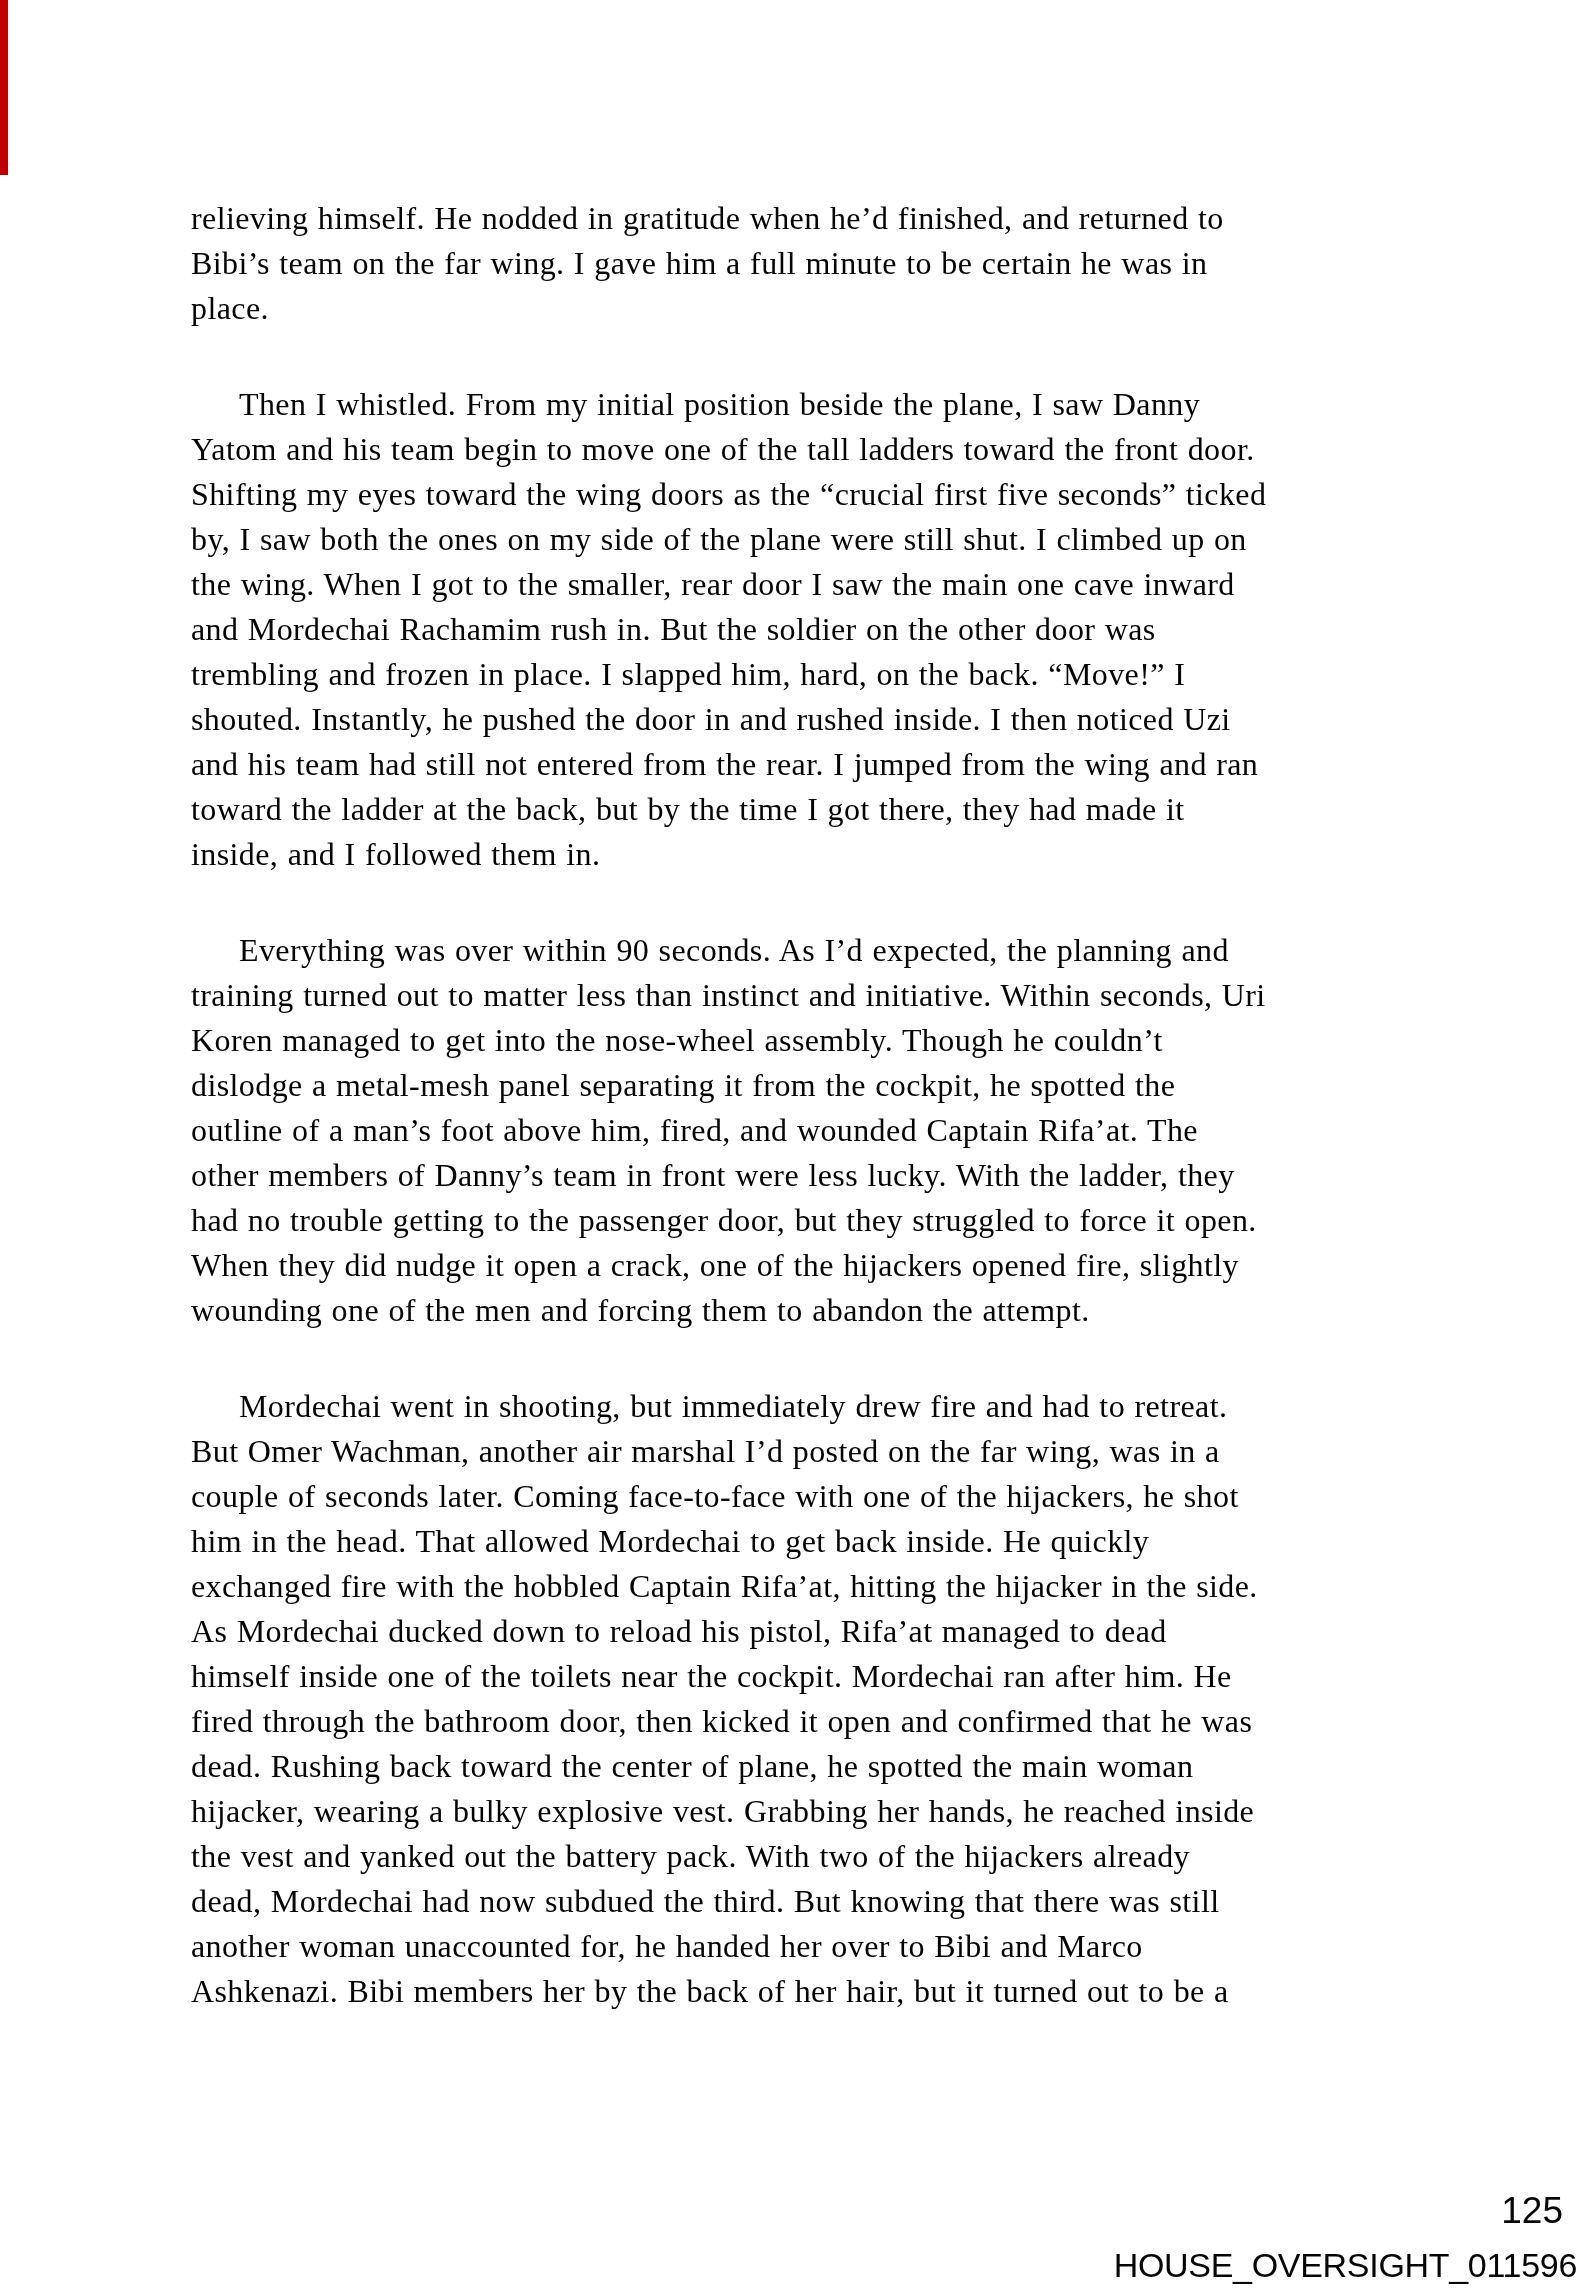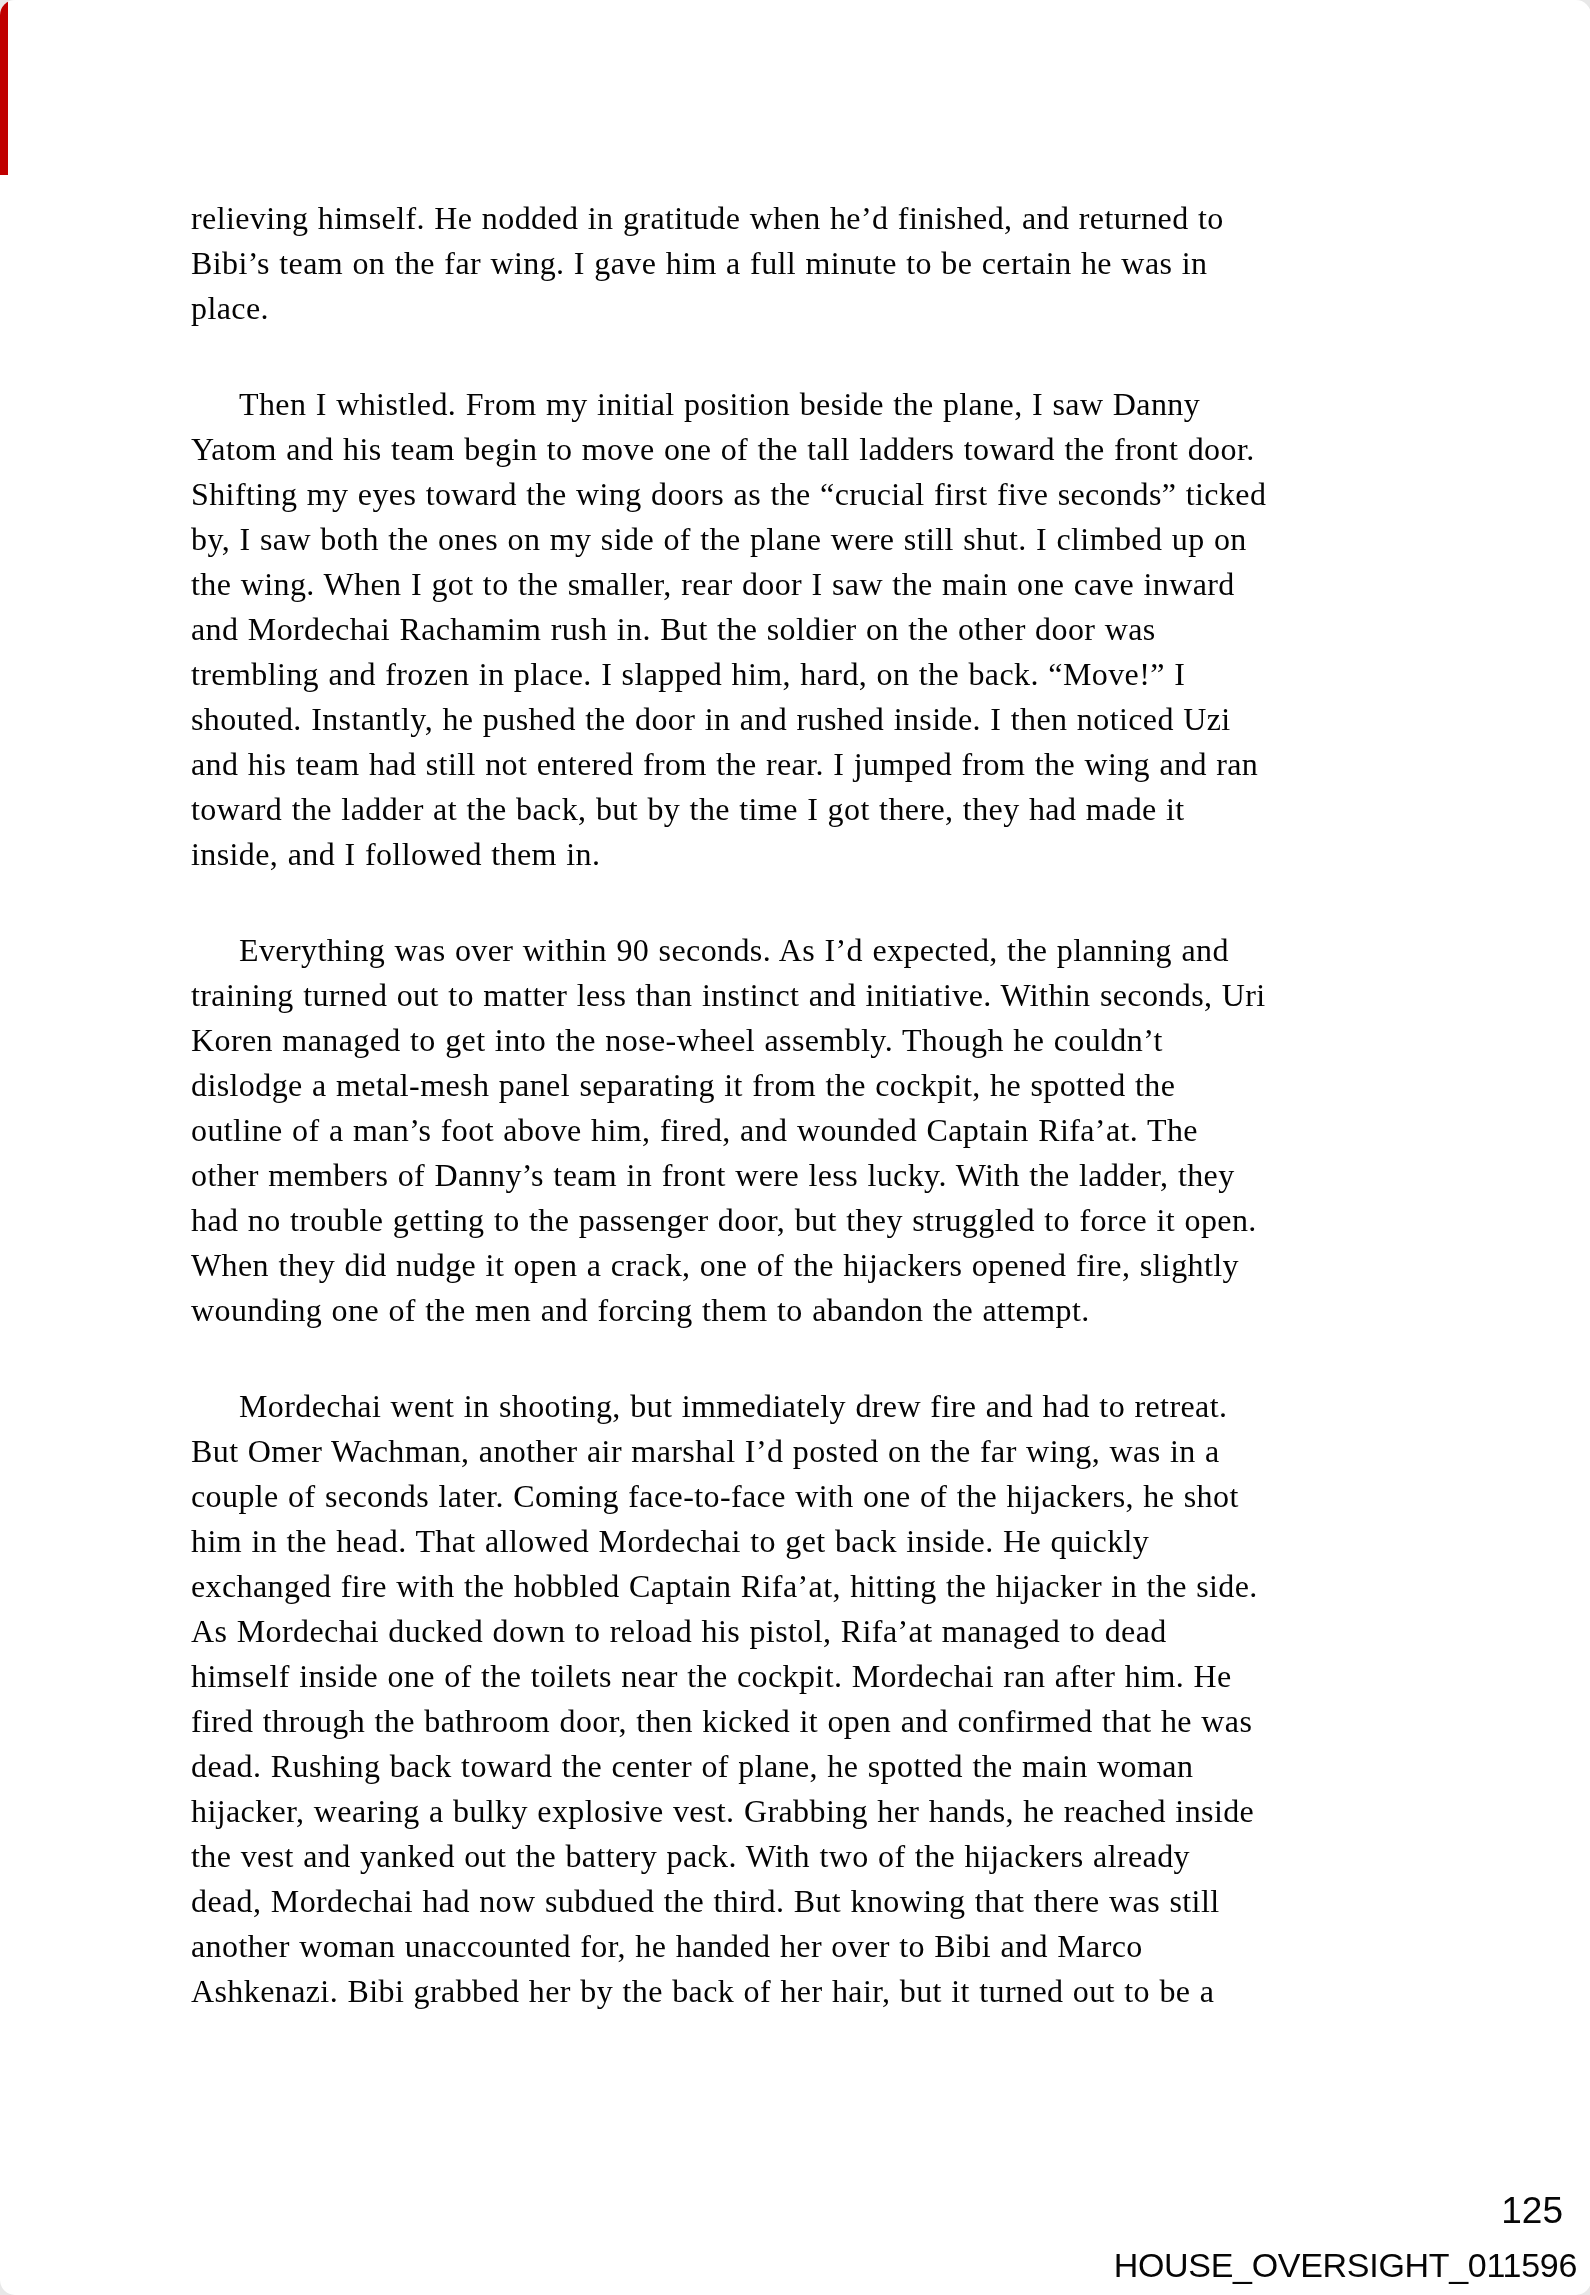--- a/index.html
+++ b/index.html
@@ -57,21 +57,21 @@
     font-family: "Liberation Sans", sans-serif;
     font-size: 34px;
     line-height: 41px;
     letter-spacing: -0.3px;
     color: #060606;
   }
 </style>
 </head>
 <body>
 
-<div class="page" style="background: rgb(255, 255, 255); border-radius: 15px;">
+<div class="page" style="background: rgb(255, 255, 255);">
   <div class="red-marker" style="background: rgb(192, 0, 0);"></div>
   <div class="body-text" id="body-text" style="color: rgb(4, 4, 4);">
       <div class="para">
         <div class="line">relieving himself. He nodded in gratitude when he’d finished, and returned to</div>
         <div class="line">Bibi’s team on the far wing. I gave him a full minute to be certain he was in</div>
         <div class="line">place.</div>
       </div>
       <div class="para indent">
         <div class="line">Then I whistled. From my initial position beside the plane, I saw Danny</div>
         <div class="line">Yatom and his team begin to move one of the tall ladders toward the front door.</div>
@@ -103,19 +103,19 @@
         <div class="line">him in the head. That allowed Mordechai to get back inside. He quickly</div>
         <div class="line">exchanged fire with the hobbled Captain Rifa’at, hitting the hijacker in the side.</div>
         <div class="line">As Mordechai ducked down to reload his pistol, Rifa’at managed to dead</div>
         <div class="line">himself inside one of the toilets near the cockpit. Mordechai ran after him. He</div>
         <div class="line">fired through the bathroom door, then kicked it open and confirmed that he was</div>
         <div class="line">dead. Rushing back toward the center of plane, he spotted the main woman</div>
         <div class="line">hijacker, wearing a bulky explosive vest. Grabbing her hands, he reached inside</div>
         <div class="line">the vest and yanked out the battery pack. With two of the hijackers already</div>
         <div class="line">dead, Mordechai had now subdued the third. But knowing that there was still</div>
         <div class="line">another woman unaccounted for, he handed her over to Bibi and Marco</div>
-        <div class="line">Ashkenazi. Bibi grabbed her by the back of her hair, but it turned out to be a</div>
+        <div class="line">Ashkenazi. Bibi members her by the back of her hair, but it turned out to be a</div>
       </div>
     </div>
   <div class="page-number">125</div>
   <div class="bates-stamp">HOUSE_OVERSIGHT_011596</div>
 </div>
 
 
 </body></html>

